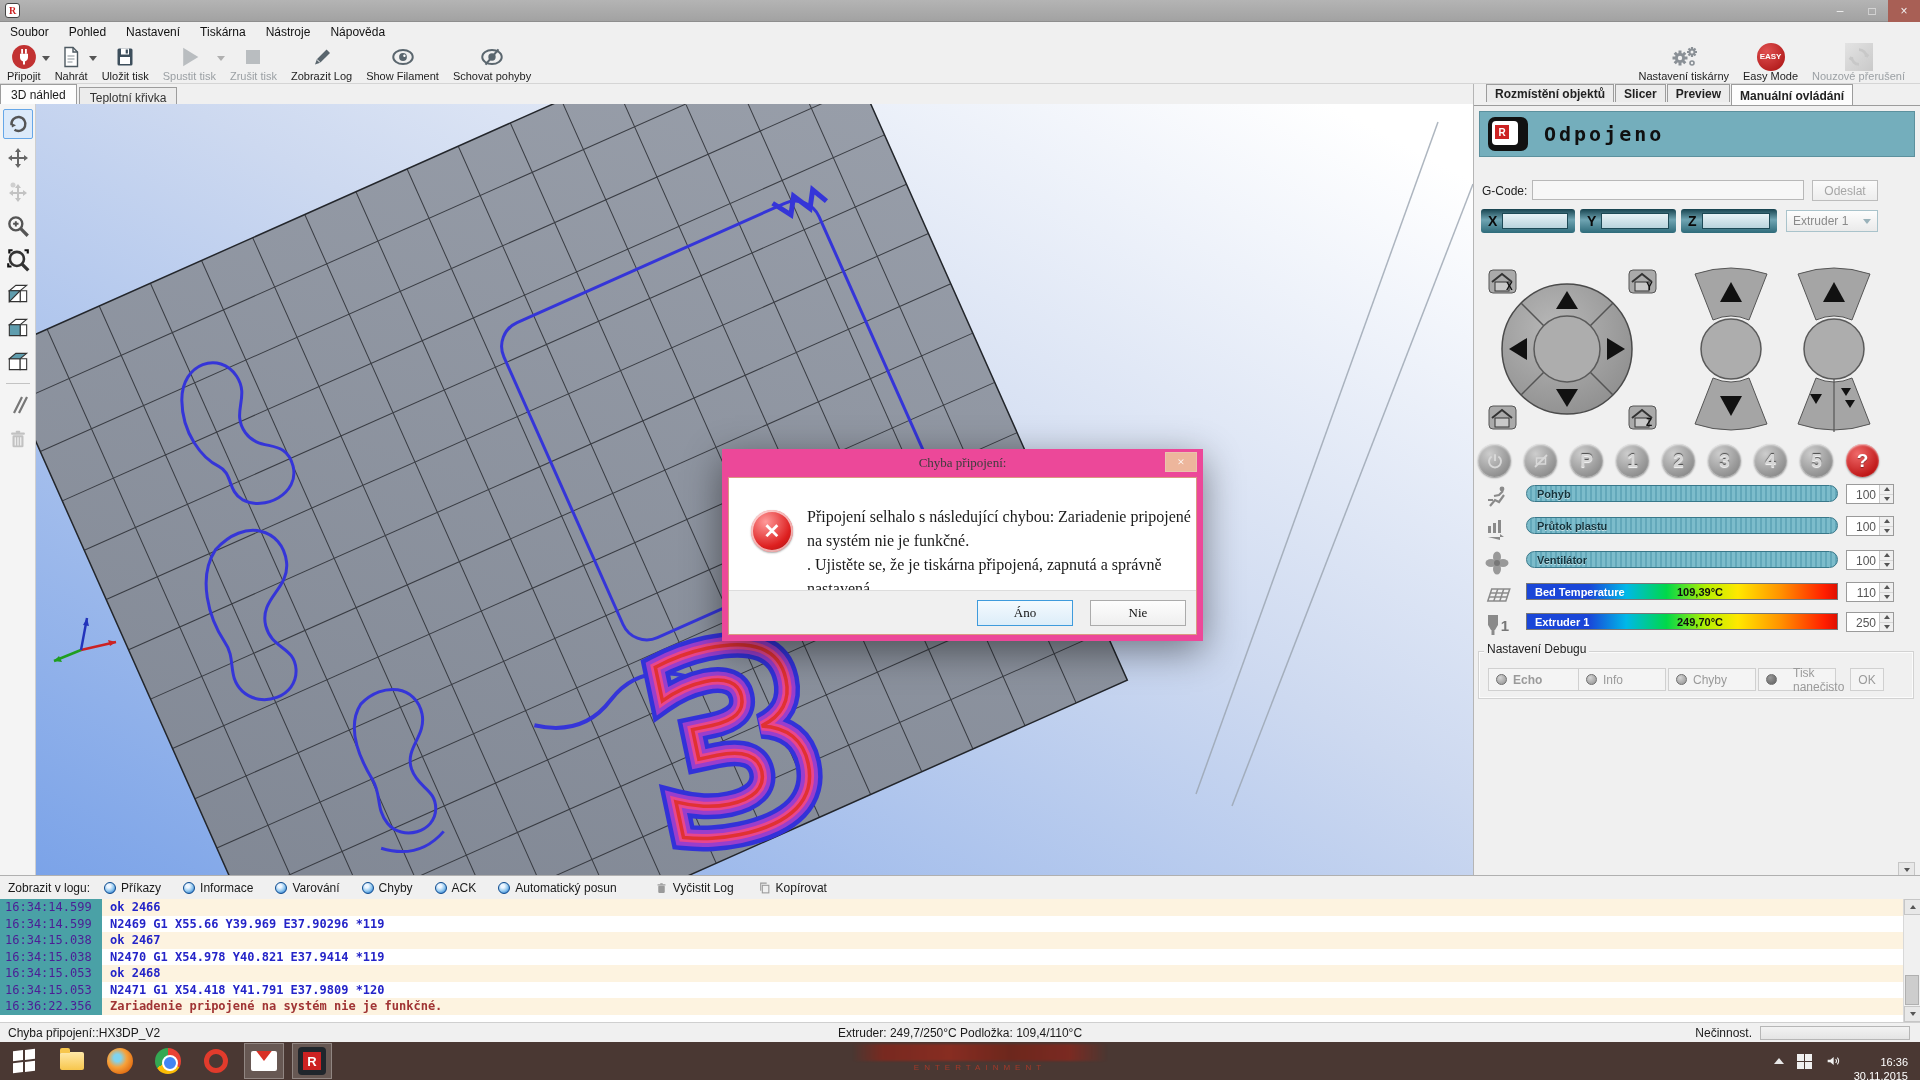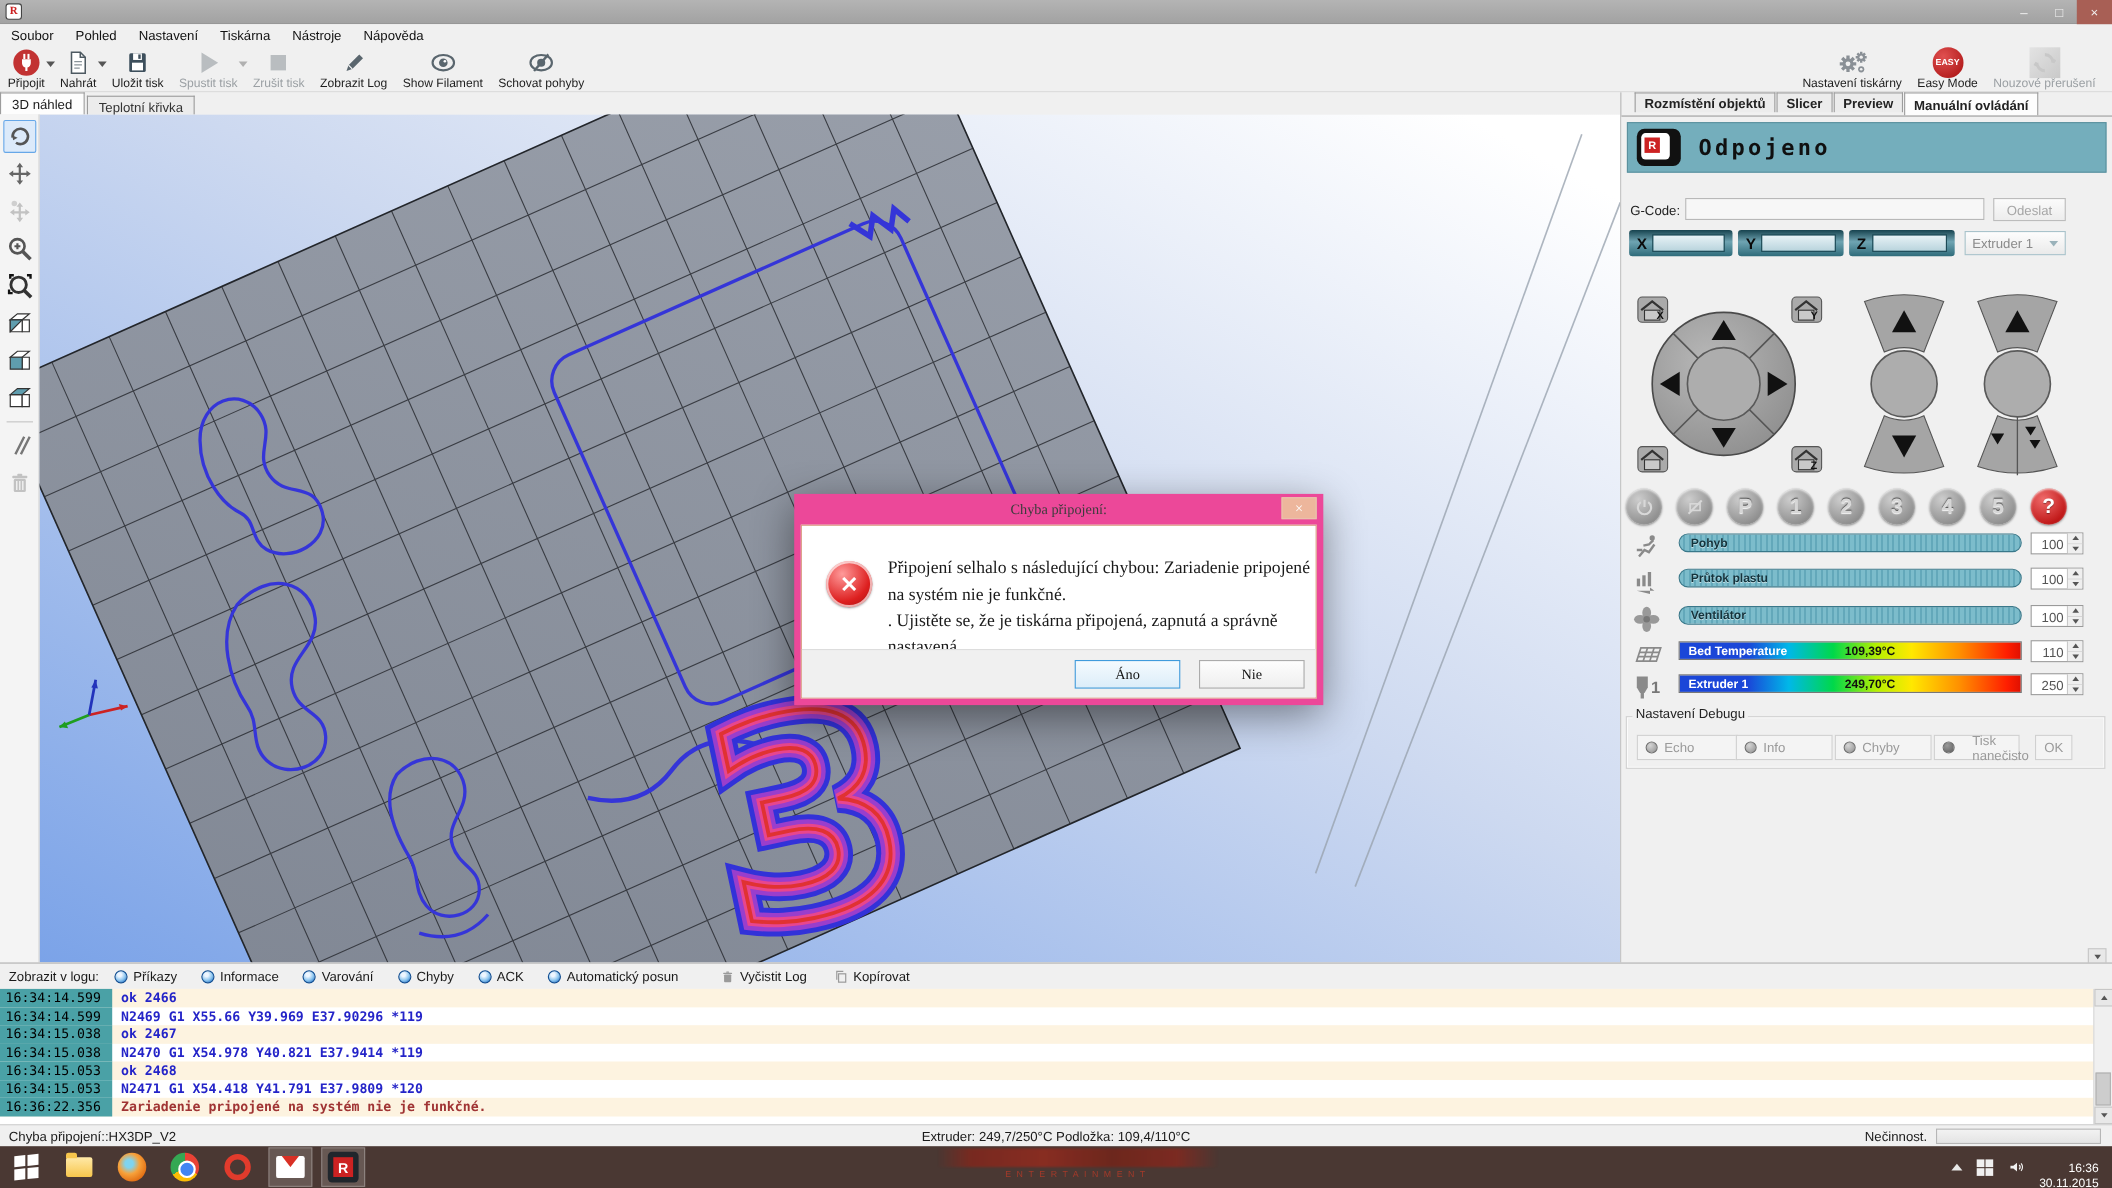--- a/index.html
+++ b/index.html
@@ -150,21 +150,21 @@
   .logbar .lbl{font-size:12px;margin-right:14px;}
   .lfilter{display:flex;align-items:center;gap:5px;margin-right:22px;font-size:12px;}
   .lled{width:12px;height:12px;border-radius:50%;
     background:radial-gradient(circle at 38% 32%,#eef6ff 18%,#8ec6ef 55%,#1565c0 95%);
     border:1px solid #0d4a8f;}
   .laction{display:flex;align-items:center;gap:5px;margin-right:24px;font-size:12px;}
   .loglist{left:0;top:899px;width:1920px;height:123px;background:#fff;font-family:"DejaVu Sans Mono",monospace;}
   .logrow{display:flex;height:16.5px;align-items:center;}
   .logrow.odd{background:#fdf3e0;}
   .logrow.even{background:#ffffff;}
-  .ltime{width:102px;background:#4aa1a6;color:#000000;font-size:12px;height:100%;
+  .ltime{width:102px;background:#4aa1a6;color:#4c1d95;font-size:12px;height:100%;
     display:flex;align-items:center;padding-left:5px;flex:0 0 auto;}
   .ltext{font-size:12px;font-weight:bold;color:#2424c8;margin-left:8px;white-space:pre;}
   .ltext.error{color:#a03434;}
   .logscroll{position:absolute;left:1903px;top:899px;width:17px;height:123px;background:#f0f0f0;border-left:1px solid #d8d8d8;}
   .scr-btn{width:17px;height:16px;background:#e8e8e8;border:1px solid #c6c6c6;display:flex;align-items:center;justify-content:center;}
   .scr-thumb{position:absolute;left:1px;bottom:17px;width:14px;height:30px;background:#cdcdcd;border:1px solid #b0b0b0;}
 
   
   .statusbar{left:0;top:1022px;width:1920px;height:20px;background:#f0f0f0;border-top:1px solid #cfcfcf;
     display:flex;align-items:center;font-size:12px;}
@@ -709,21 +709,21 @@
               <i class="tri-up"></i>
             </span>
         <span class="sb">
               <i class="tri-down"></i>
             </span>
           </span>
       </div>
 
       <div class="dbg-label">Nastavení Debugu</div>
       <div class="dbg-box">
-        <div class="dbg-toggle" style="left:9px;width:92px;">
+        <div class="dbg-toggle" style="left:9px;width:92px;font-weight:bold;">
           <span class="led"></span>
           <span>Echo</span>
         </div>
         <div class="dbg-toggle" style="left:99px;width:88px;">
           <span class="led"></span>
           <span>Info</span>
         </div>
         <div class="dbg-toggle" style="left:189px;width:88px;">
           <span class="led"></span>
           <span>Chyby</span>

